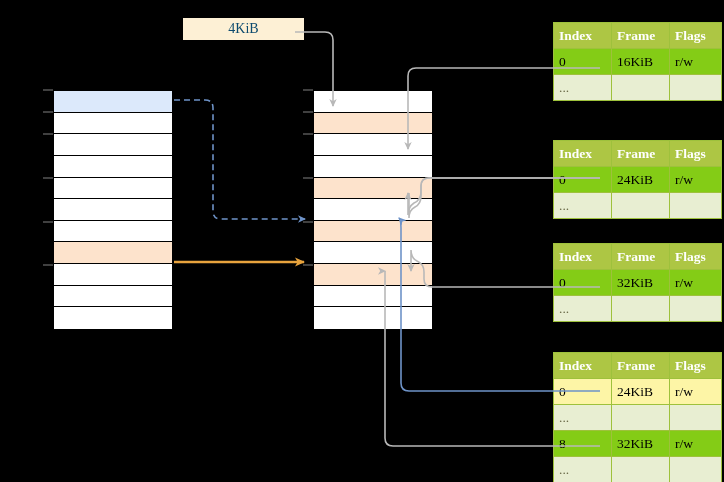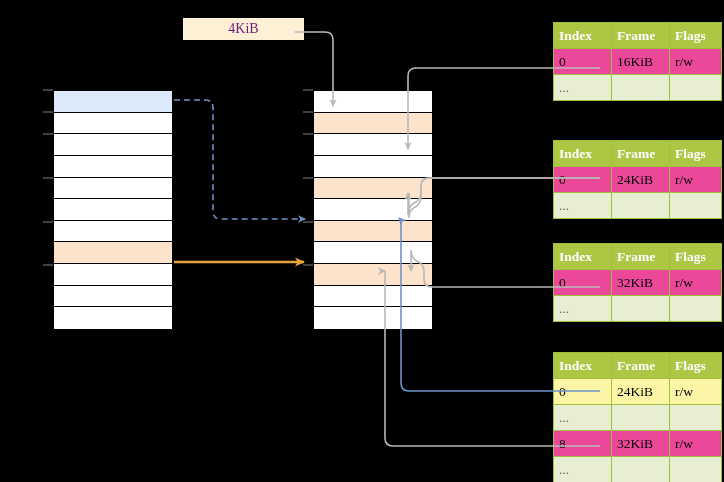--- a/index.html
+++ b/index.html
@@ -9,25 +9,25 @@
   
   .memcol{position:absolute;border:1px solid #000;box-sizing:border-box;}
   .memrow{box-sizing:border-box;border-bottom:1px solid #000;background:#ffffff;}
   .memrow:last-child{border-bottom:none;}
   .memrow.blue{background:#dce9fb;}
   .memrow.peach{background:#fde3cc;}
 
   
   .sizebox{position:absolute;box-sizing:border-box;background:#fdf0d5;
            display:flex;align-items:center;justify-content:center;
-           font-size:14px;color:#701a75;}
+           font-size:14px;color:#0c4a6e;}
 
   
   .ptable{position:absolute;border-collapse:collapse;table-layout:fixed;
-          background:#ec4899;font-size:13.5px;color:#000;}
+          background:#84cc16;font-size:13.5px;color:#000;}
   .ptable td,.ptable th{border:1px solid #9ec13c;padding:1px 5px;
           height:26px;box-sizing:border-box;text-align:left;vertical-align:middle;
           font-weight:normal;overflow:hidden;white-space:nowrap;}
   .ptable thead th{background:#adc644;color:#ffffff;font-weight:bold;
           border:1px solid #9ec13c;}
   .ptable tr.alt td{background:#e8eed2;color:#6b6b4a;}
   .ptable td.hl{background:#fdf5a6;}
 
   
   #wires{position:absolute;left:0;top:0;width:724px;height:482px;pointer-events:none;}

